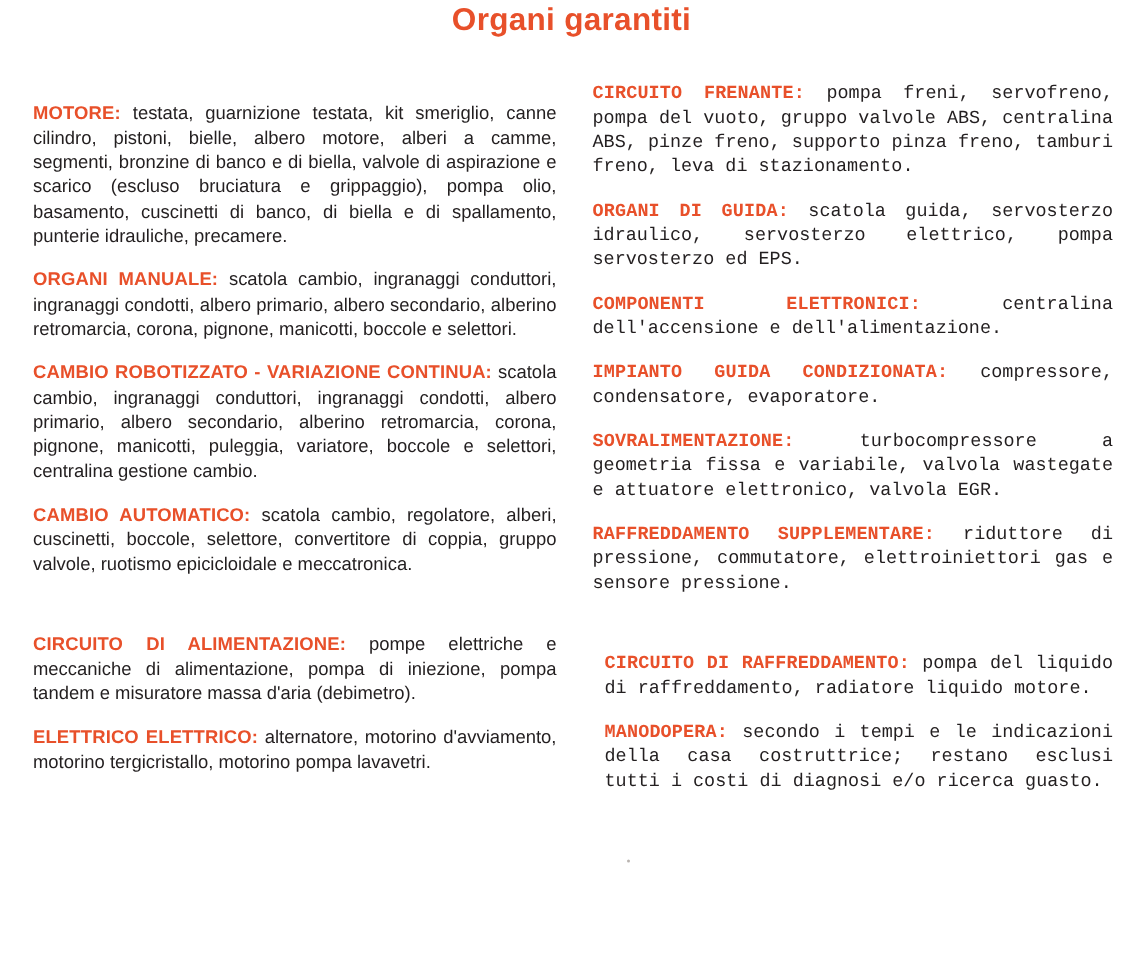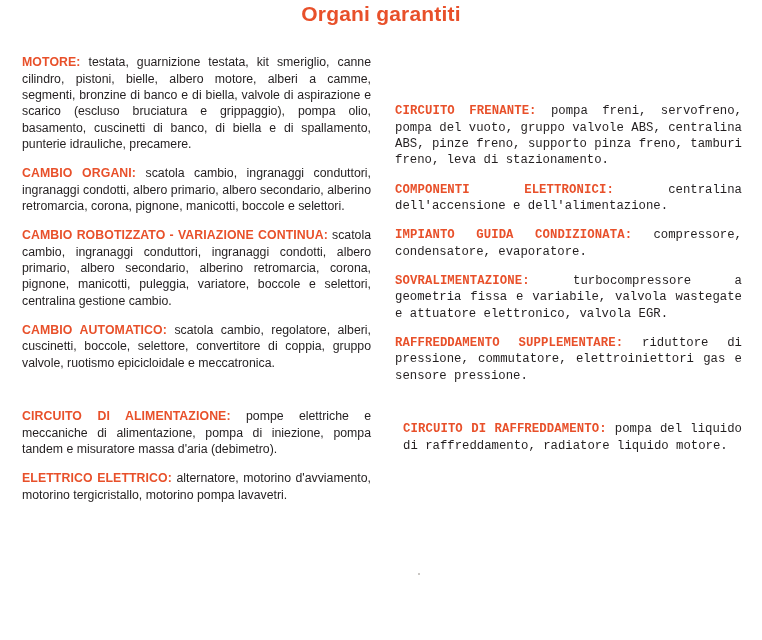--- a/index.html
+++ b/index.html
@@ -82,21 +82,21 @@
 
   <h1 class="title">Organi garantiti</h1>
 
   <div class="columns">
 
     <div class="col col-left">
       <p class="entry">
         <span class="lbl">MOTORE:</span><span class="body"> testata, guarnizione testata, kit smeriglio, canne cilindro, pistoni, bielle, albero motore, alberi a camme, segmenti, bronzine di banco e di biella, valvole di aspirazione e scarico (escluso bruciatura e grippaggio), pompa olio, basamento, cuscinetti di banco, di biella e di spallamento, punterie idrauliche, precamere.</span>
       </p>
       <p class="entry">
-        <span class="lbl">CAMBIO ORGANI:</span><span class="body"> scatola cambio, ingranaggi conduttori, ingranaggi condotti, albero primario, albero secondario, alberino retromarcia, corona, pignone, manicotti, boccole e selettori.</span>
+        <span class="lbl">ORGANI MANUALE:</span><span class="body"> scatola cambio, ingranaggi conduttori, ingranaggi condotti, albero primario, albero secondario, alberino retromarcia, corona, pignone, manicotti, boccole e selettori.</span>
       </p>
       <p class="entry">
         <span class="lbl">CAMBIO ROBOTIZZATO - VARIAZIONE CONTINUA:</span><span class="body"> scatola cambio, ingranaggi conduttori, ingranaggi condotti, albero primario, albero secondario, alberino retromarcia, corona, pignone, manicotti, puleggia, variatore, boccole e selettori, centralina gestione cambio.</span>
       </p>
       <p class="entry">
         <span class="lbl">CAMBIO AUTOMATICO:</span><span class="body"> scatola cambio, regolatore, alberi, cuscinetti, boccole, selettore, convertitore di coppia, gruppo valvole, ruotismo epicicloidale e meccatronica.</span>
       </p>
       <div class="spacer-lg"></div>
       <p class="entry">
         <span class="lbl">CIRCUITO DI ALIMENTAZIONE:</span><span class="body"> pompe elettriche e meccaniche di alimentazione, pompa di iniezione, pompa tandem e misuratore massa d'aria (debimetro).</span>
@@ -104,33 +104,39 @@
       <p class="entry">
         <span class="lbl">ELETTRICO ELETTRICO:</span><span class="body"> alternatore, motorino d'avviamento, motorino tergicristallo, motorino pompa lavavetri.</span>
       </p>
     </div>
 
     <div class="col col-right">
       <p class="entry">
         <span class="lbl">CIRCUITO FRENANTE:</span><span class="body"> pompa freni, servofreno, pompa del vuoto, gruppo valvole ABS, centralina ABS, pinze freno, supporto pinza freno, tamburi freno, leva di stazionamento.</span>
       </p>
       <p class="entry">
+        <span class="lbl">ORGANI DI GUIDA:</span><span class="body"> scatola guida, servosterzo idraulico, servosterzo elettrico, pompa servosterzo ed EPS.</span>
+      </p>
+      <p class="entry">
         <span class="lbl">COMPONENTI ELETTRONICI:</span><span class="body"> centralina dell'accensione e dell'alimentazione.</span>
       </p>
       <p class="entry">
         <span class="lbl">IMPIANTO GUIDA CONDIZIONATA:</span><span class="body"> compressore, condensatore, evaporatore.</span>
       </p>
       <p class="entry">
         <span class="lbl">SOVRALIMENTAZIONE:</span><span class="body"> turbocompressore a geometria fissa e variabile, valvola wastegate e attuatore elettronico, valvola EGR.</span>
       </p>
       <p class="entry">
         <span class="lbl">RAFFREDDAMENTO SUPPLEMENTARE:</span><span class="body"> riduttore di pressione, commutatore, elettroiniettori gas e sensore pressione.</span>
       </p>
       <div class="spacer-lg"></div>
       <p class="entry indent">
         <span class="lbl">CIRCUITO DI RAFFREDDAMENTO:</span><span class="body"> pompa del liquido di raffreddamento, radiatore liquido motore.</span>
       </p>
+      <p class="entry indent">
+        <span class="lbl">MANODOPERA:</span><span class="body"> secondo i tempi e le indicazioni della casa costruttrice; restano esclusi tutti i costi di diagnosi e/o ricerca guasto.</span>
+      </p>
     </div>
 
   </div>
 
   <div class="dot"></div>
 </div>
 
 </body></html>

